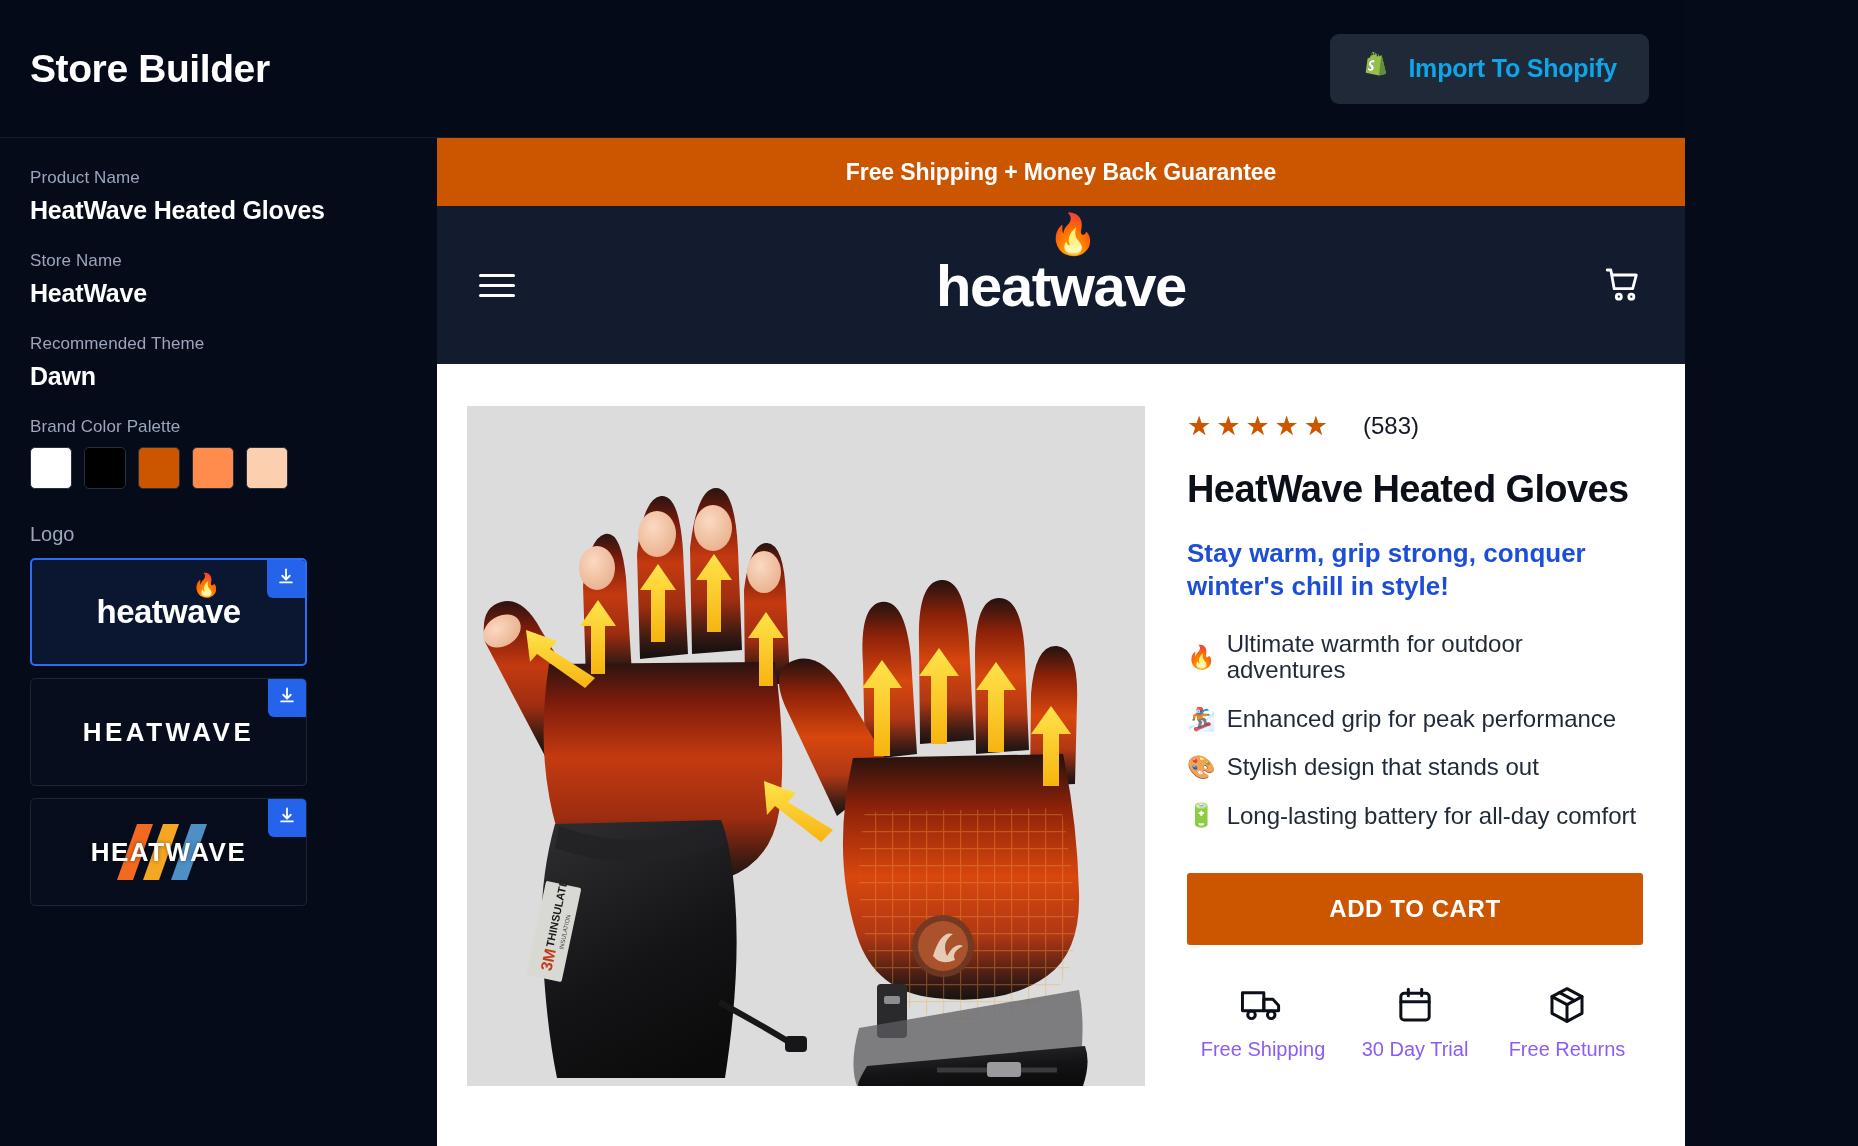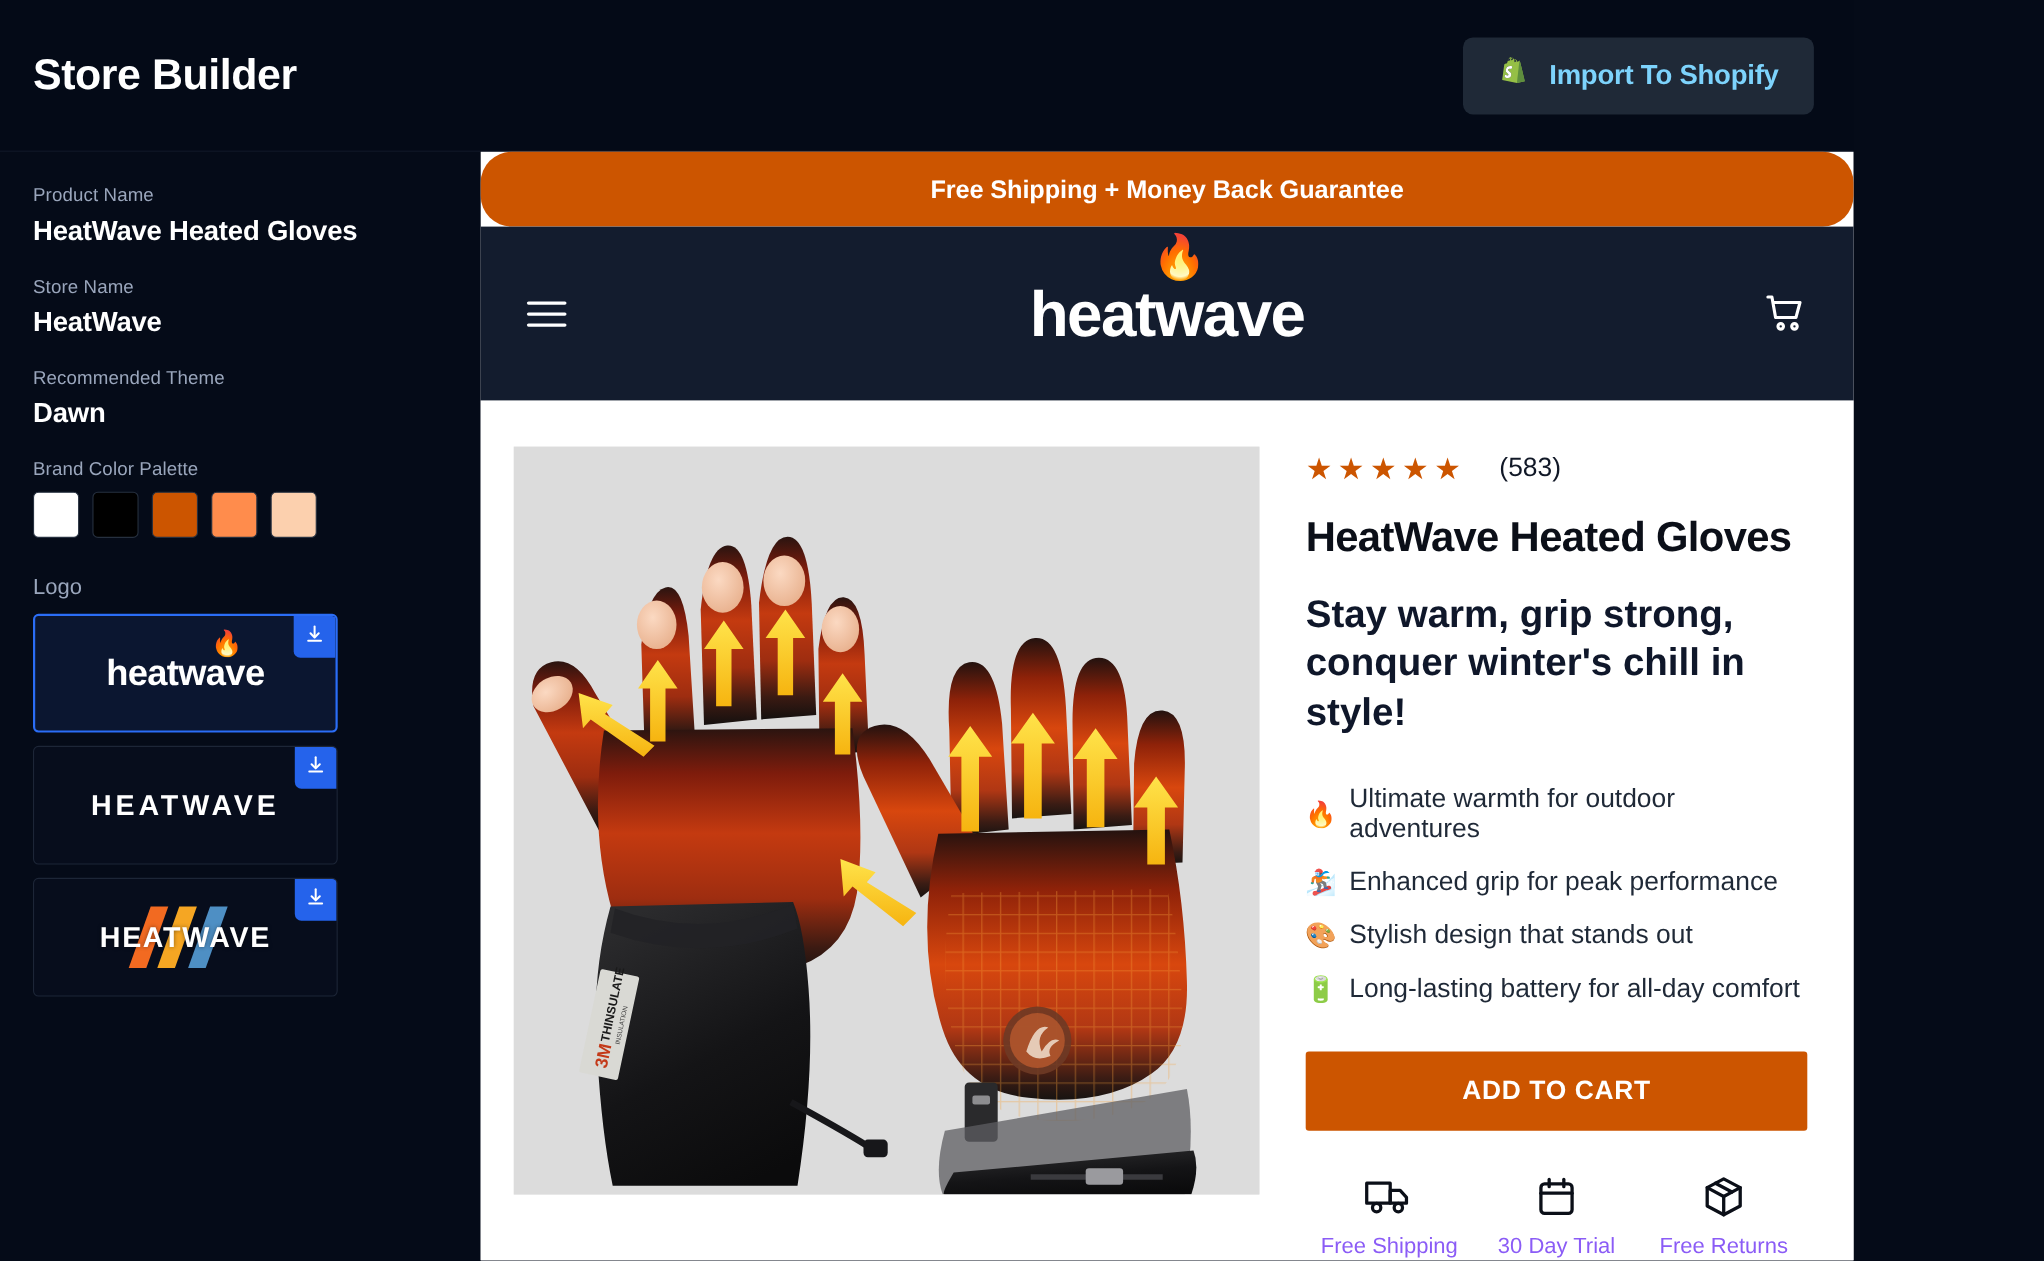--- a/index.html
+++ b/index.html
@@ -29,21 +29,21 @@
   .import-btn {
     background: #1F2937;
     border: none;
     border-radius: 9px;
     height: 70px;
     padding: 0 32px;
     display: flex; align-items: center; gap: 16px;
     cursor: pointer;
   }
   .import-btn .label {
-    color: #7dd3fc;
+    color: #0ea5e9;
     font-size: 25px;
     font-weight: 600;
     letter-spacing: -0.2px;
     white-space: nowrap;
   }
   .shopify-ico { width: 30px; height: 34px; display:block; }
 
   
   .body-split { flex: 1 1 auto; display: flex; min-height: 0; }
 
@@ -128,21 +128,21 @@
     color: #ffffff; font-size: 26px; font-weight: 800; letter-spacing: 1.5px;
     text-shadow: 0 0 4px rgba(0,0,0,.45);
   }
 
   
   .preview { flex: 1 1 auto; display: flex; flex-direction: column; min-width: 0; background:#ffffff; }
 
   .promo-bar {
     height: 68px; flex: 0 0 68px;
     background: #CC5500;
-    display: flex; align-items: center; justify-content: center; border-radius: 28px;
+    display: flex; align-items: center; justify-content: center;
   }
   .promo-bar .txt {
     color: #ffffff; font-size: 23px; font-weight: 700; letter-spacing: -0.1px;
   }
 
   .site-nav {
     height: 158px; flex: 0 0 158px;
     background: #131C2E;
     display: flex; align-items: center;
     padding: 0 42px;
@@ -179,22 +179,22 @@
 
   .details { flex: 1 1 auto; min-width: 0; padding-top: 6px; }
   .rating-row { display: flex; align-items: center; gap: 10px; margin-bottom: 28px; }
   .stars { color: #CC5500; font-size: 27px; letter-spacing: 5px; line-height: 1; }
   .rating-count { color: #111827; font-size: 24px; margin-left: 20px; }
   .product-title {
     color: #0B0F18; font-size: 38px; font-weight: 700; letter-spacing: -0.6px;
     margin-bottom: 26px;
   }
   .tagline {
-    color: #0f172a; font-size: 35px; font-weight: 700; line-height: 1.27;
-    max-width: 620px; margin-bottom: 44px;
+    color: #1d4ed8; font-size: 26px; font-weight: 700; line-height: 1.27;
+    max-width: 620px; margin-bottom: 28px;
   }
   .bullets { list-style: none; }
   .bullets li {
     color: #1F2937; font-size: 24px; line-height: 1.1;
     margin-bottom: 22px; display: flex; align-items: center; gap: 11px;
   }
   .bullets li .emo { font-size: 23px; line-height: 1; }
   .atc-btn {
     margin-top: 22px;
     width: 100%; max-width: 529px;

